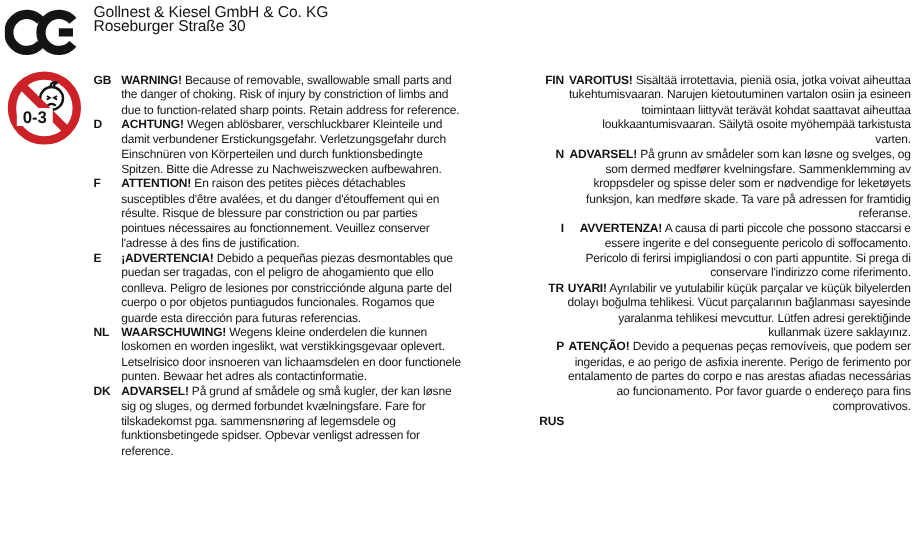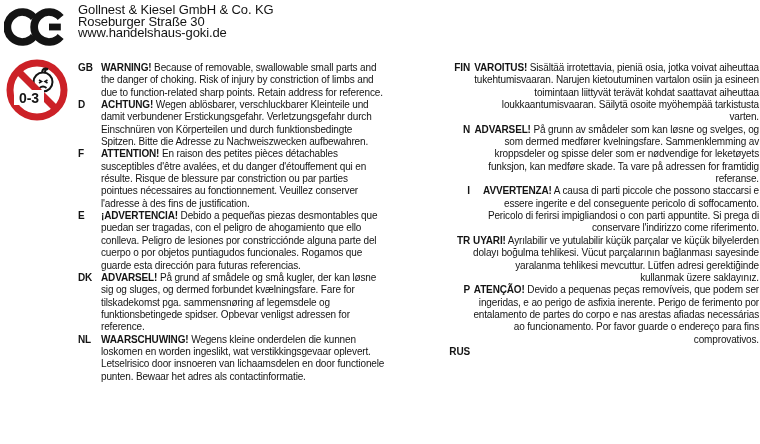--- a/index.html
+++ b/index.html
@@ -45,21 +45,20 @@
         <path d="M 65.7 23.9 A 33 33 0 1 0 65.7 66.1"></path>
         <path d="M 124.7 23.9 A 33 33 0 1 0 124.7 66.1"></path>
       </g>
       <rect x="99" y="37.5" width="26" height="15" fill="#141414"></rect>
     </svg>
   </div>
 
   <div class="header-address">
     <div>Gollnest &amp; Kiesel GmbH &amp; Co. KG</div>
     <div>Roseburger Straße 30</div>
-    <div>www.handelshaus-goki.de</div>
   </div>
 
   <div class="warn-icon">
     <svg width="64" height="64" viewBox="0 0 64 64" aria-hidden="true">
       <circle cx="32" cy="32" r="27" fill="#ffffff" stroke="#cc2127" stroke-width="7"></circle>
 
       <g fill="none" stroke="#141414" stroke-width="2">
         <circle cx="38" cy="24" r="9.5" fill="#ffffff"></circle>
         <path d="M 37 14 q 1 -5 6 -3 q -3 0 -3 3"></path>
         <path d="M 29 23 q -2 1 0 3"></path>
@@ -91,27 +90,27 @@
       <span class="code">F</span>
       <p class="etext"><b>ATTENTION!</b> <span>En raison des petites pièces détachables susceptibles d'être avalées, et du danger d'étouffement qui en résulte. Risque de blessure par constriction ou par parties pointues nécessaires au fonctionnement. Veuillez conserver l'adresse à des fins de justification.</span></p>
     </div>
 
     <div class="entry">
       <span class="code">E</span>
       <p class="etext"><b>¡ADVERTENCIA!</b> <span>Debido a pequeñas piezas desmontables que puedan ser tragadas, con el peligro de ahogamiento que ello conlleva. Peligro de lesiones por constricciónde alguna parte del cuerpo o por objetos puntiagudos funcionales. Rogamos que guarde esta dirección para futuras referencias.</span></p>
     </div>
 
     <div class="entry">
-      <span class="code">DK</span>
-      <p class="etext"><b>ADVARSEL!</b> <span>På grund af smådele og små kugler, der kan løsne sig og sluges, og dermed forbundet kvælningsfare. Fare for tilskadekomst pga. sammensnøring af legemsdele og funktionsbetingede spidser. Opbevar venligst adressen for reference.</span></p>
+      <span class="code">NL</span>
+      <p class="etext"><b>WAARSCHUWING!</b> <span>Wegens kleine onderdelen die kunnen loskomen en worden ingeslikt, wat verstikkingsgevaar oplevert. Letselrisico door insnoeren van lichaamsdelen en door functionele punten. Bewaar het adres als contactinformatie.</span></p>
     </div>
 
     <div class="entry">
-      <span class="code">NL</span>
-      <p class="etext"><b>WAARSCHUWING!</b> <span>Wegens kleine onderdelen die kunnen loskomen en worden ingeslikt, wat verstikkingsgevaar oplevert. Letselrisico door insnoeren van lichaamsdelen en door functionele punten. Bewaar het adres als contactinformatie.</span></p>
+      <span class="code">DK</span>
+      <p class="etext"><b>ADVARSEL!</b> <span>På grund af smådele og små kugler, der kan løsne sig og sluges, og dermed forbundet kvælningsfare. Fare for tilskadekomst pga. sammensnøring af legemsdele og funktionsbetingede spidser. Opbevar venligst adressen for reference.</span></p>
     </div>
 
   </div>
 
   <div class="col col-right">
 
     <div class="entry">
       <span class="code">FIN</span>
       <p class="etext"><b>VAROITUS!</b> <span>Sisältää irrotettavia, pieniä osia, jotka voivat aiheuttaa tukehtumisvaaran. Narujen kietoutuminen vartalon osiin ja esineen toimintaan liittyvät terävät kohdat saattavat aiheuttaa loukkaantumisvaaran. Säilytä osoite myöhempää tarkistusta varten.</span></p>
     </div>

